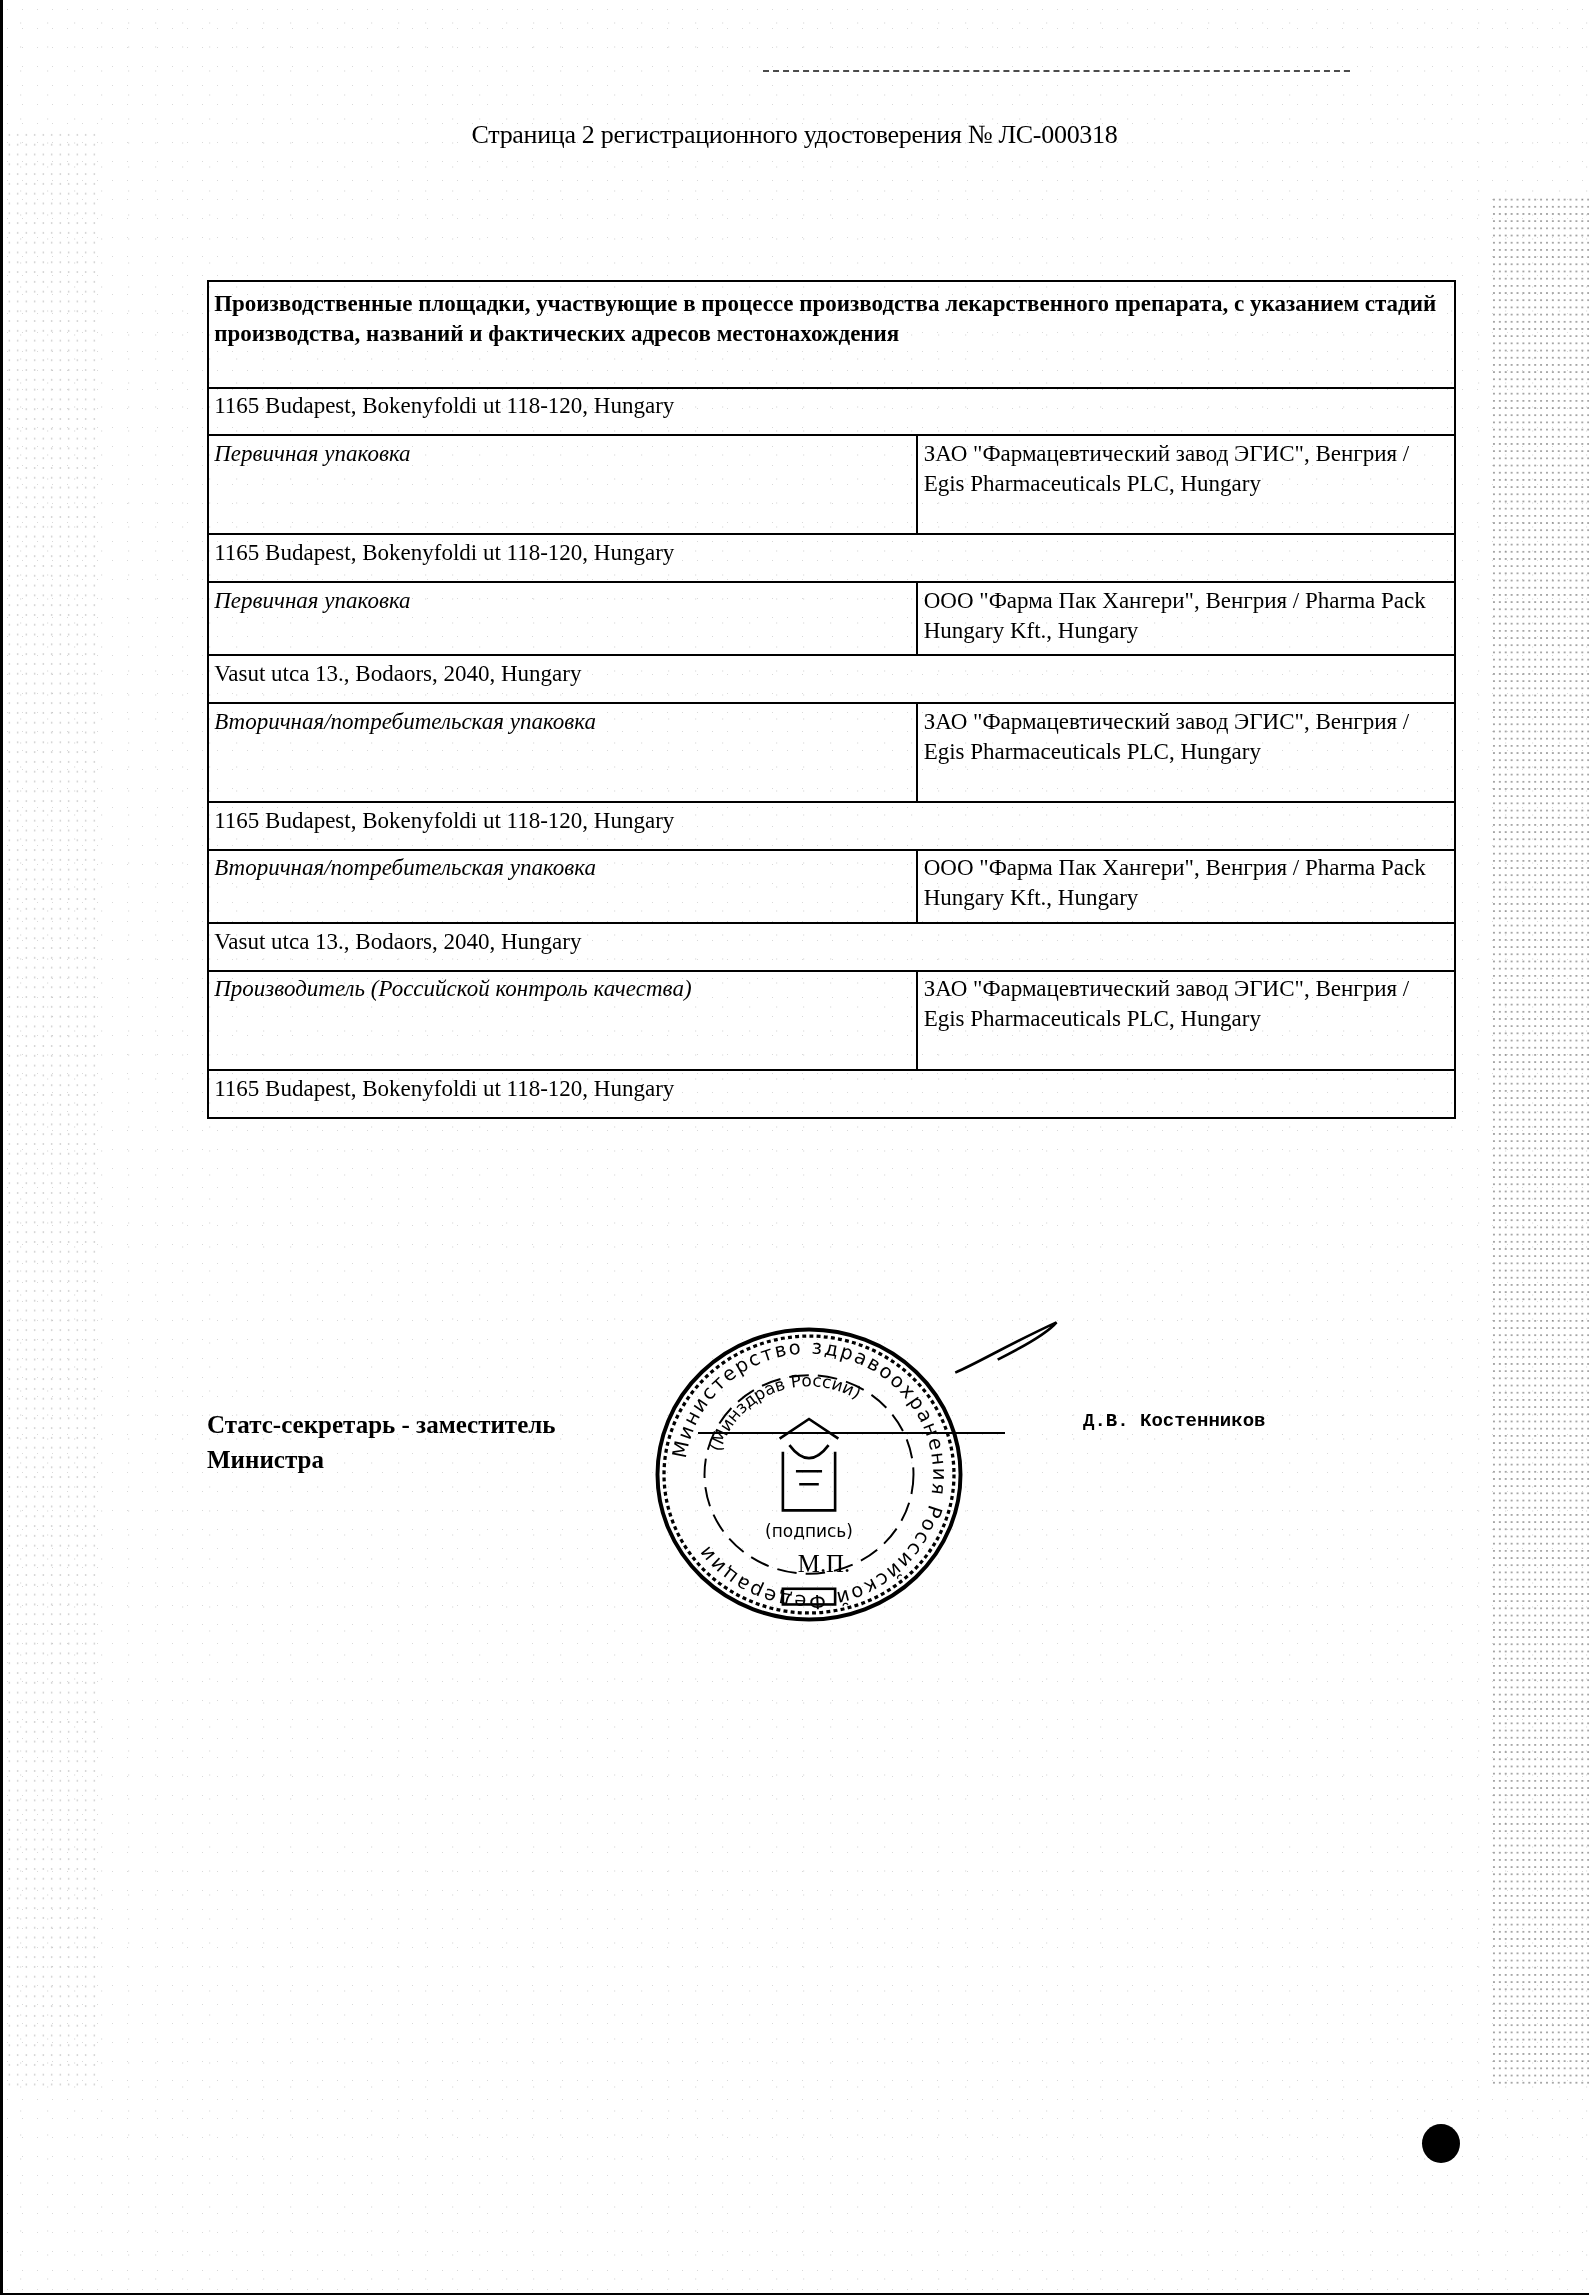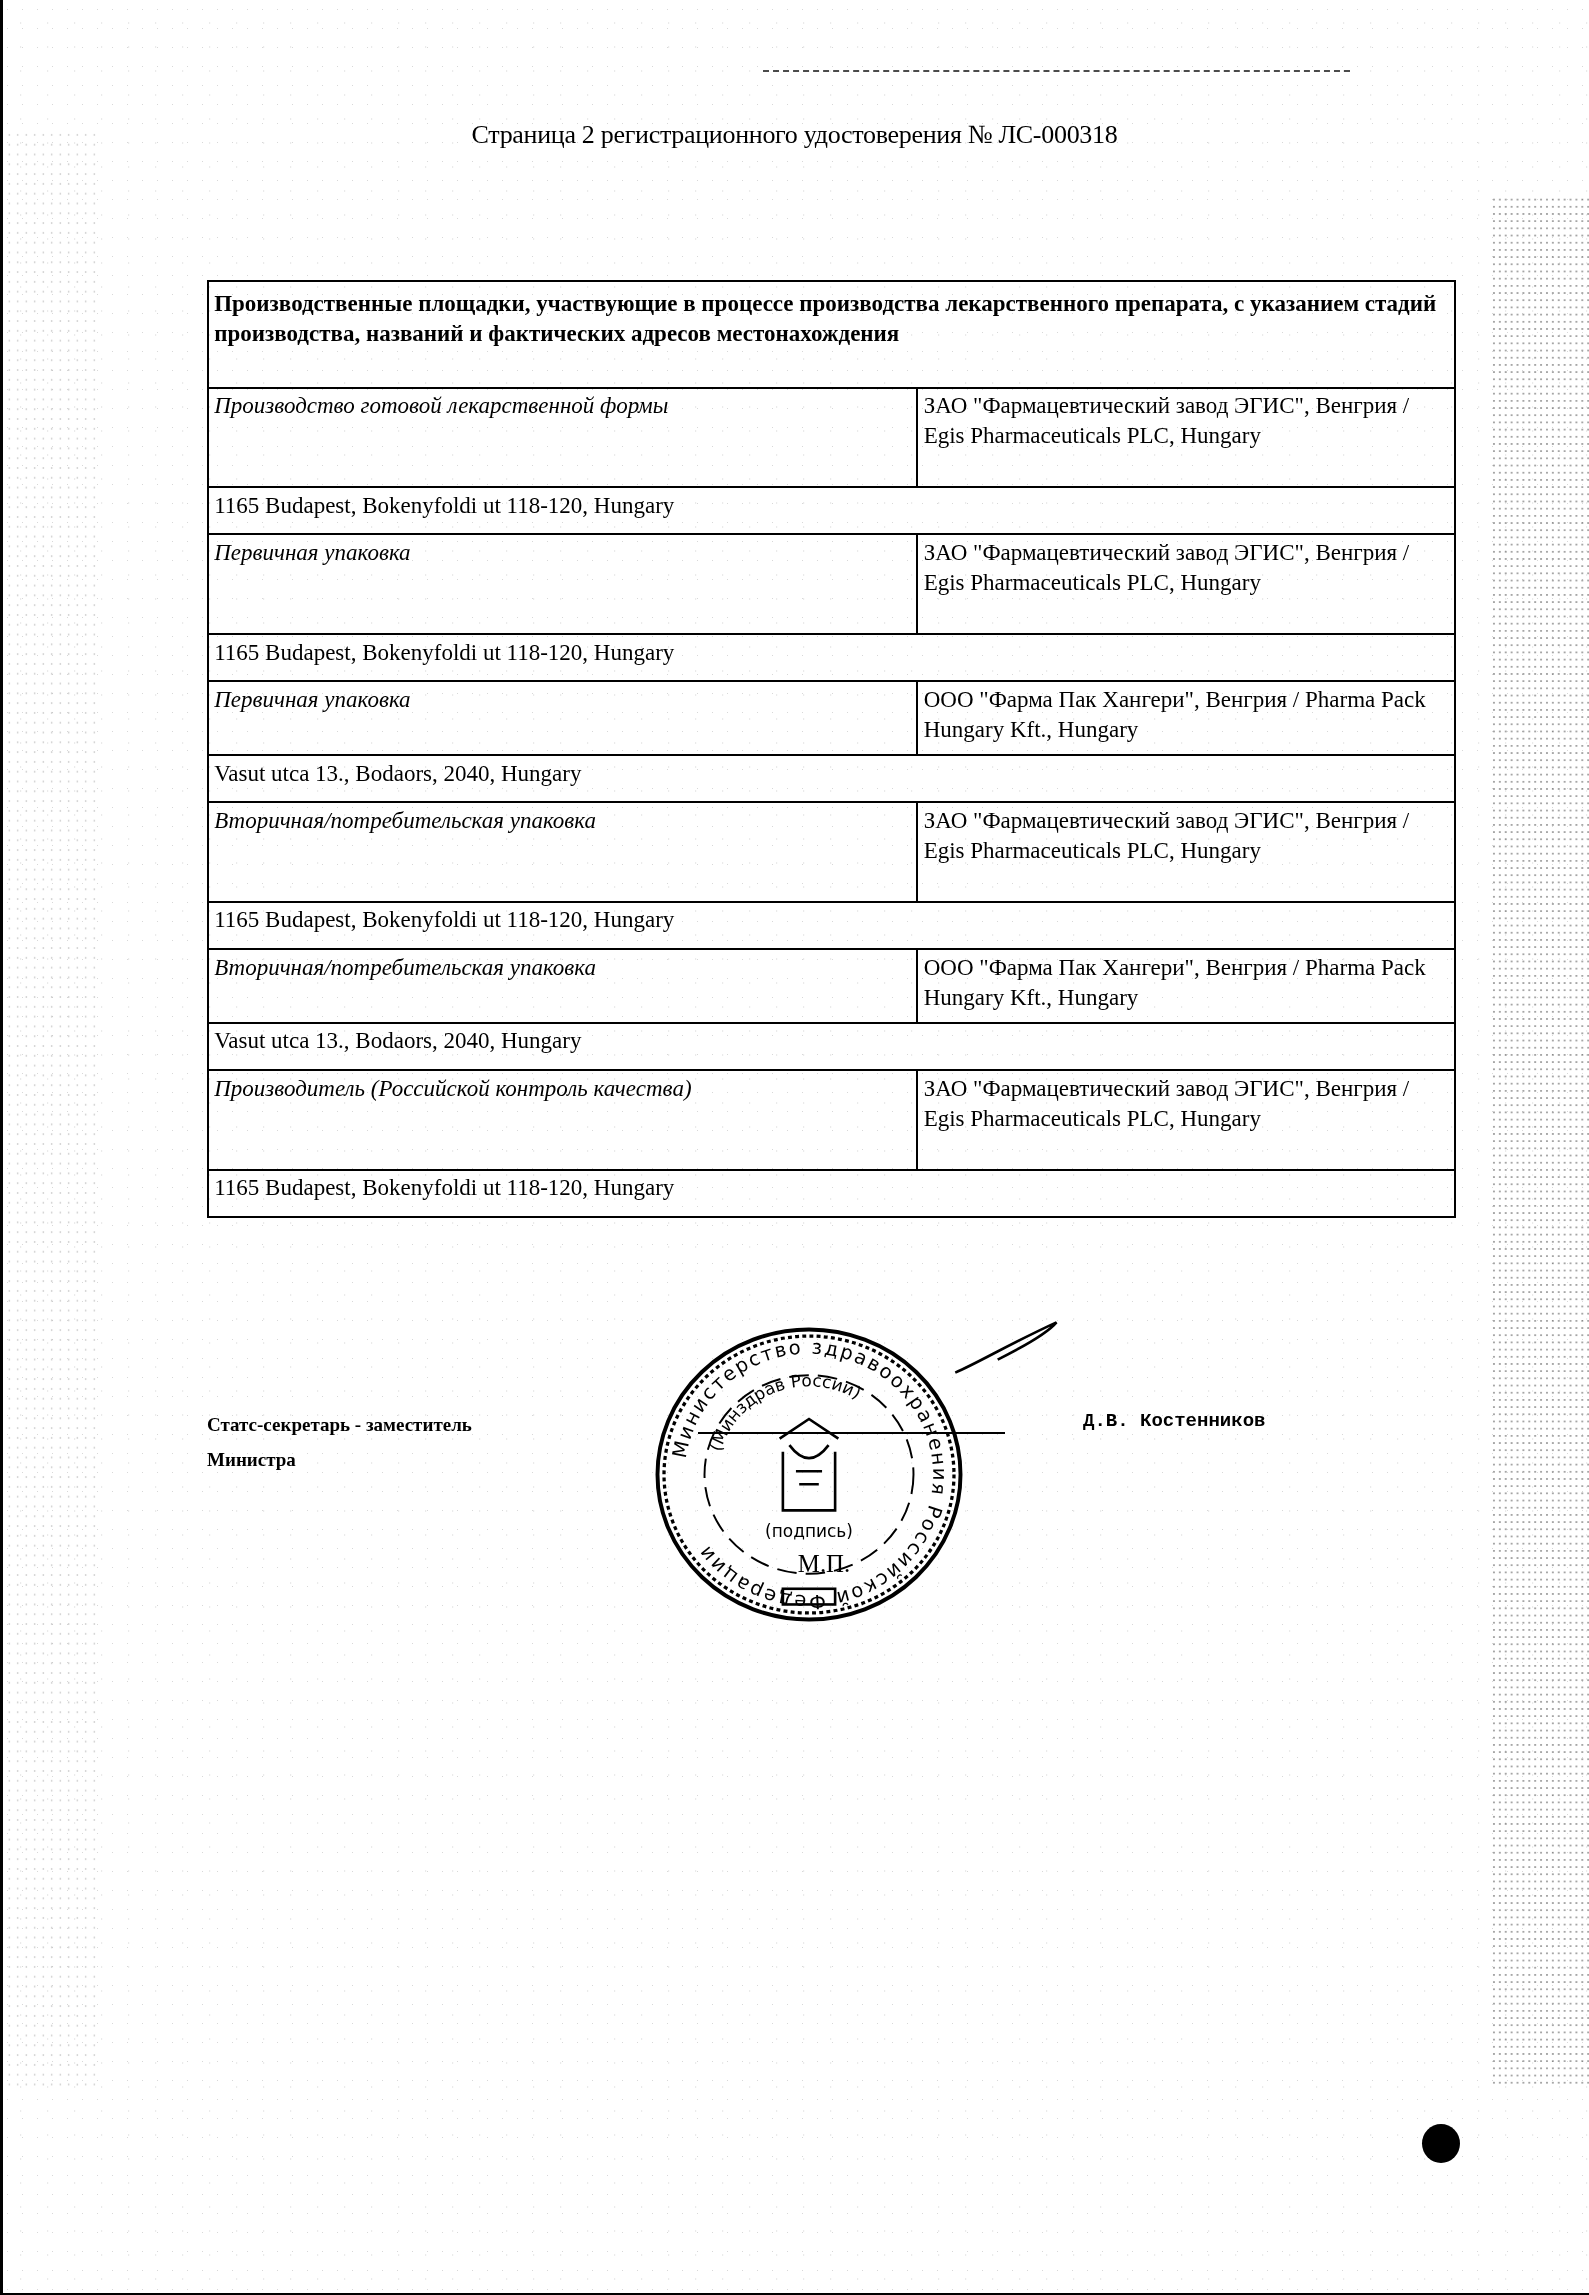--- a/index.html
+++ b/index.html
@@ -35,21 +35,21 @@
     border-collapse: collapse; font-size: 23px; line-height: 30px; }
   .sites-table td { border: 2px solid #000; vertical-align: top; padding: 2.6px 3.9px 3.9px 5.2px; }
   .sites-table .title-cell { font-weight: bold; line-height: 30px; padding-top: 6.5px; padding-bottom: 0; height: 98px; }
   .sites-table .stage { font-style: italic; width: 649px; }
   .sites-table .org { width: 489px; }
   .sites-table .addr { height: 39px; }
   .row-stage.tall td { height: 91px; }
   .row-stage.short td { height: 65px; }
 
   
-  .sign-role { position: absolute; left: 207px; top: 1407px; font-size: 19px; font-weight: bold; line-height: 35px; }
+  .sign-role { position: absolute; left: 207px; top: 1407px; font-size: 25px; font-weight: bold; line-height: 35px; }
   .sign-name { position: absolute; left: 1083px; top: 1410px; font-size: 19px; font-weight: bold; font-family: Liberation Mono, monospace; }
   .sign-line { position: absolute; left: 698px; top: 1432px; width: 307px; height: 0; border-top: 2px solid #000; }
   .sign-pen { position: absolute; left: 952px; top: 1317px; width: 111px; height: 59px; }
 
   
   .stamp { position: absolute; left: 649px; top: 1321px; width: 320px; height: 307px; }
 
   .corner-dot { position: absolute; left: 1422px; top: 2124px; width: 38px; height: 39px;
     border-radius: 50%; background: #000; }
 </style>
@@ -64,24 +64,20 @@
 <div class="dash-top"></div>
 
 <div class="page-header">Страница 2 регистрационного удостоверения № ЛС-000318</div>
 
 <table class="sites-table">
   <tbody>
     <tr>
       <td colspan="2" class="title-cell">Производственные площадки, участвующие в процессе производства лекарственного препарата, с указанием стадий производства, названий и фактических адресов местонахождения</td>
     </tr>
 
-    <tr class="row-stage tall">
-      <td class="stage">Производство готовой лекарственной формы</td>
-      <td class="org">ЗАО "Фармацевтический завод ЭГИС", Венгрия / Egis Pharmaceuticals PLC, Hungary</td>
-    </tr>
     <tr>
       <td colspan="2" class="addr">1165 Budapest, Bokenyfoldi ut 118-120, Hungary</td>
     </tr>
 
     <tr class="row-stage tall">
       <td class="stage">Первичная упаковка</td>
       <td class="org">ЗАО "Фармацевтический завод ЭГИС", Венгрия / Egis Pharmaceuticals PLC, Hungary</td>
     </tr>
     <tr>
       <td colspan="2" class="addr">1165 Budapest, Bokenyfoldi ut 118-120, Hungary</td>

